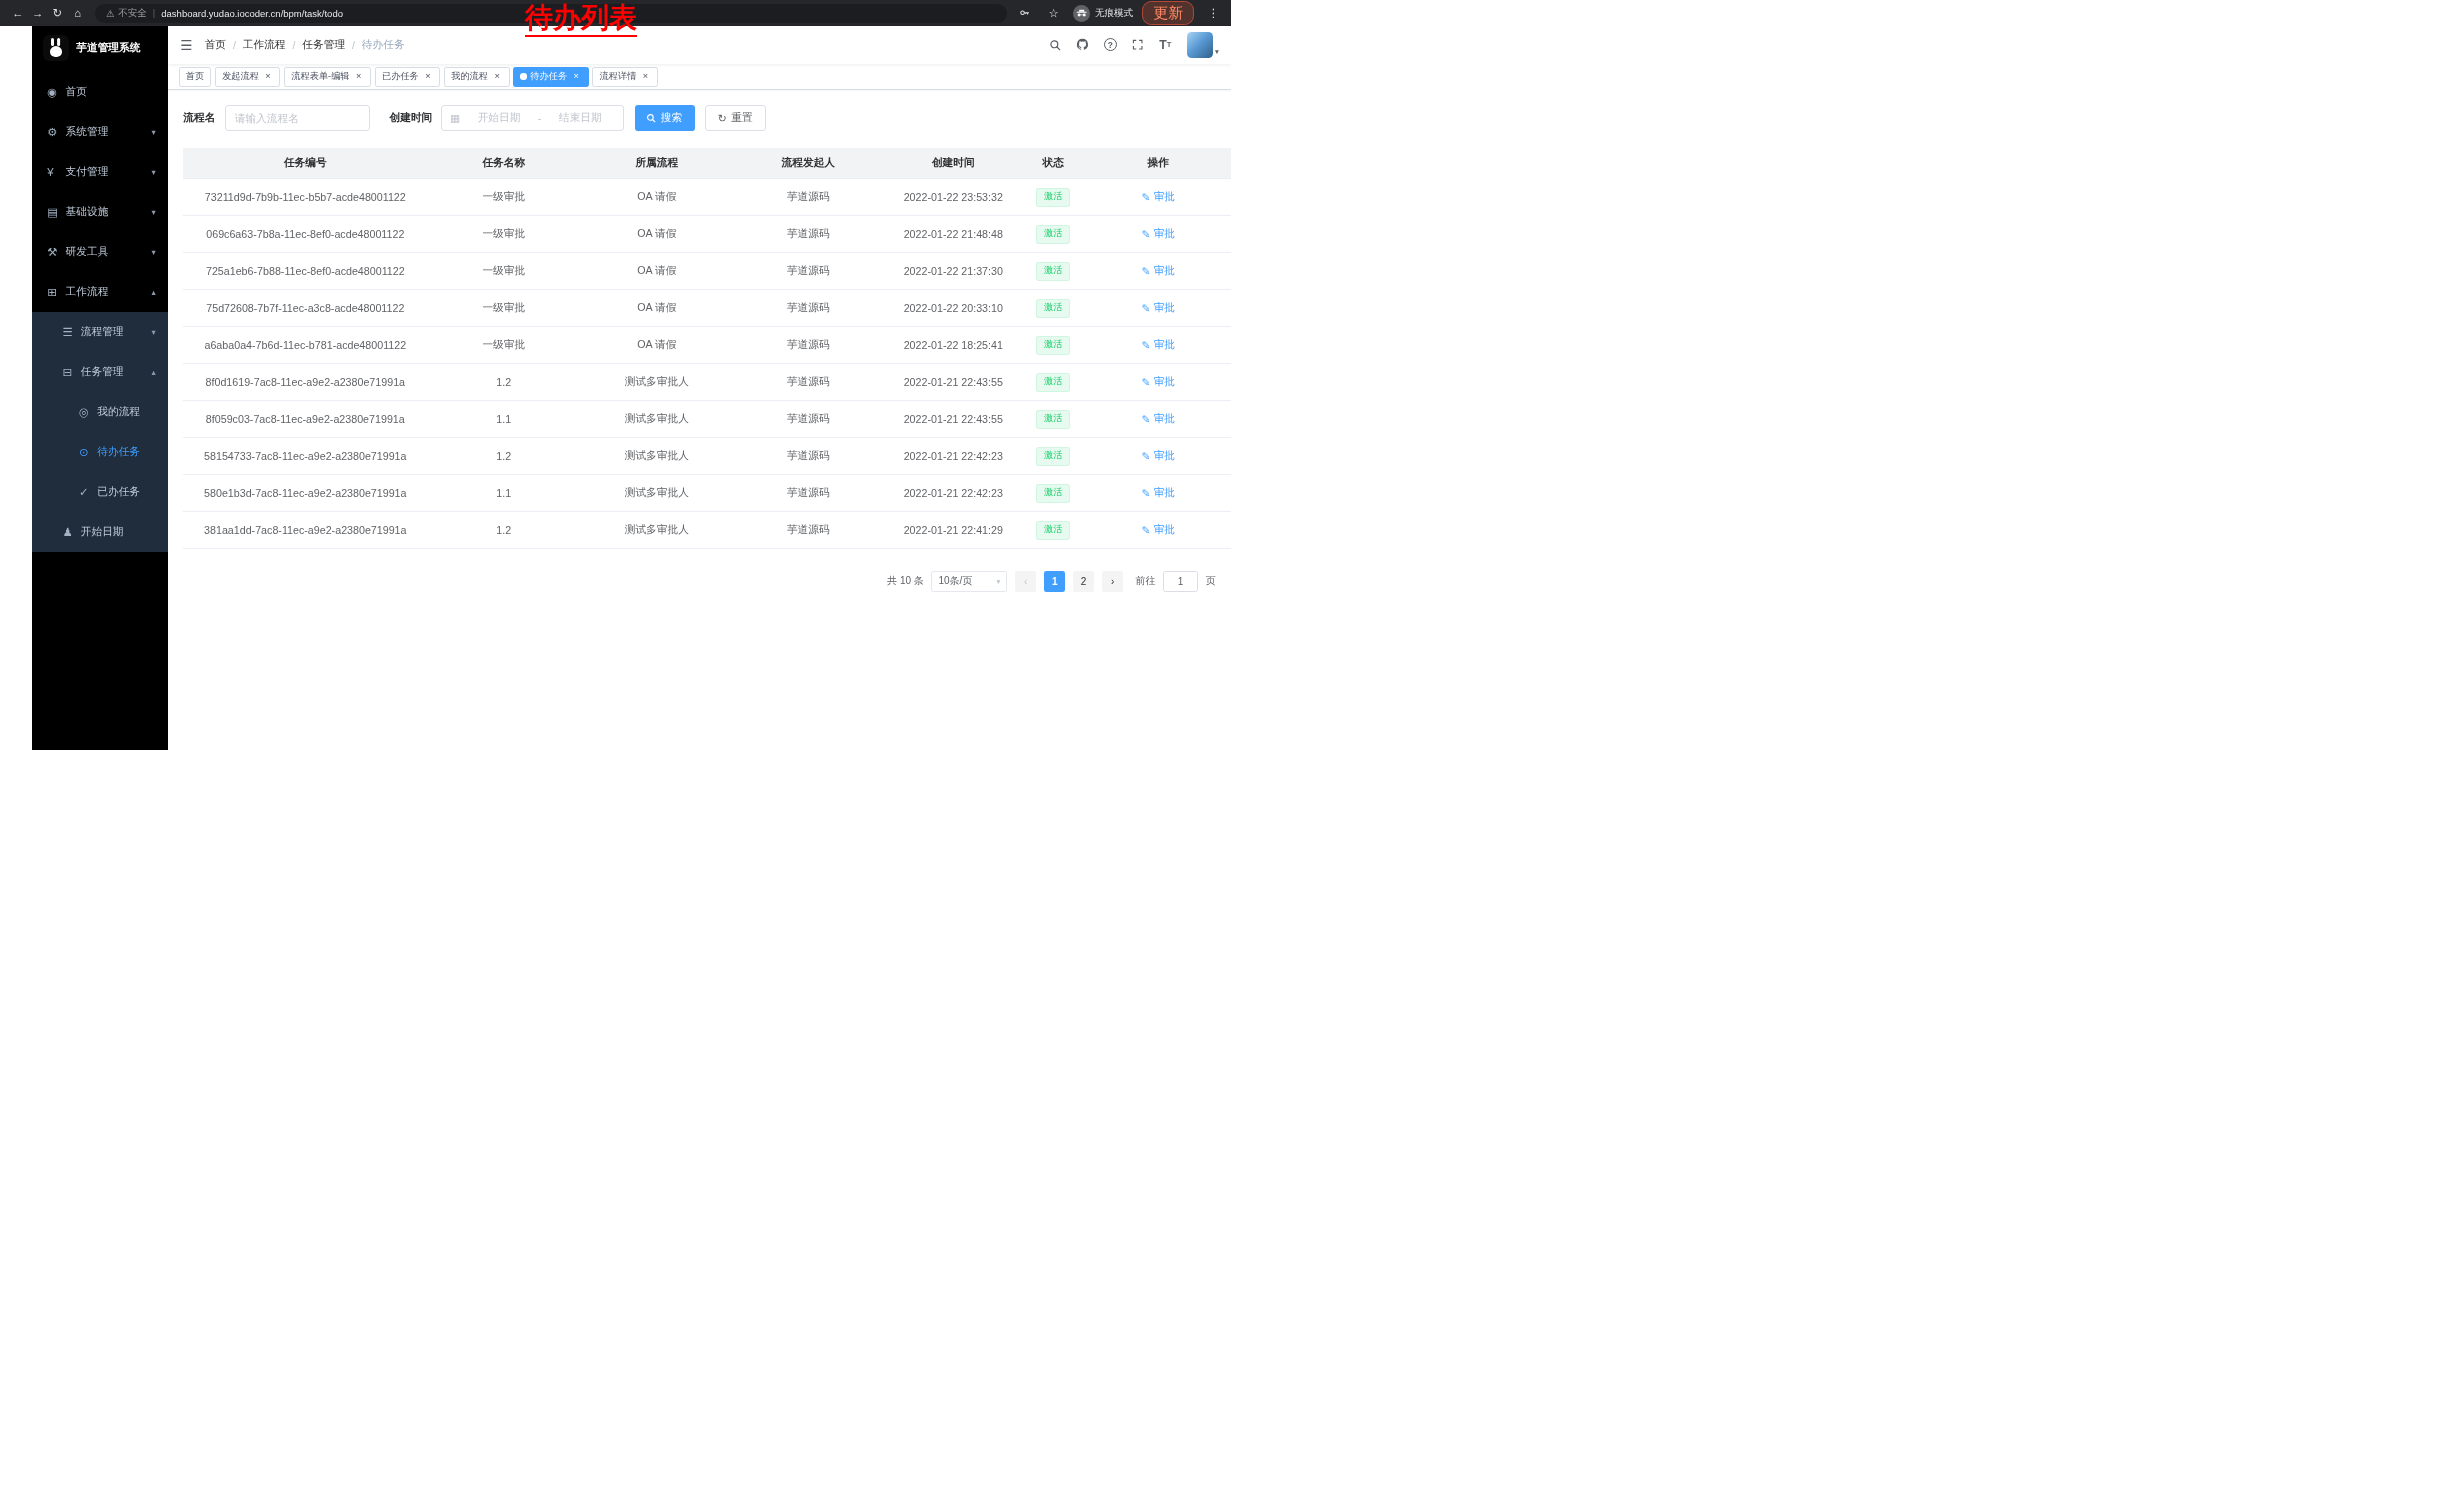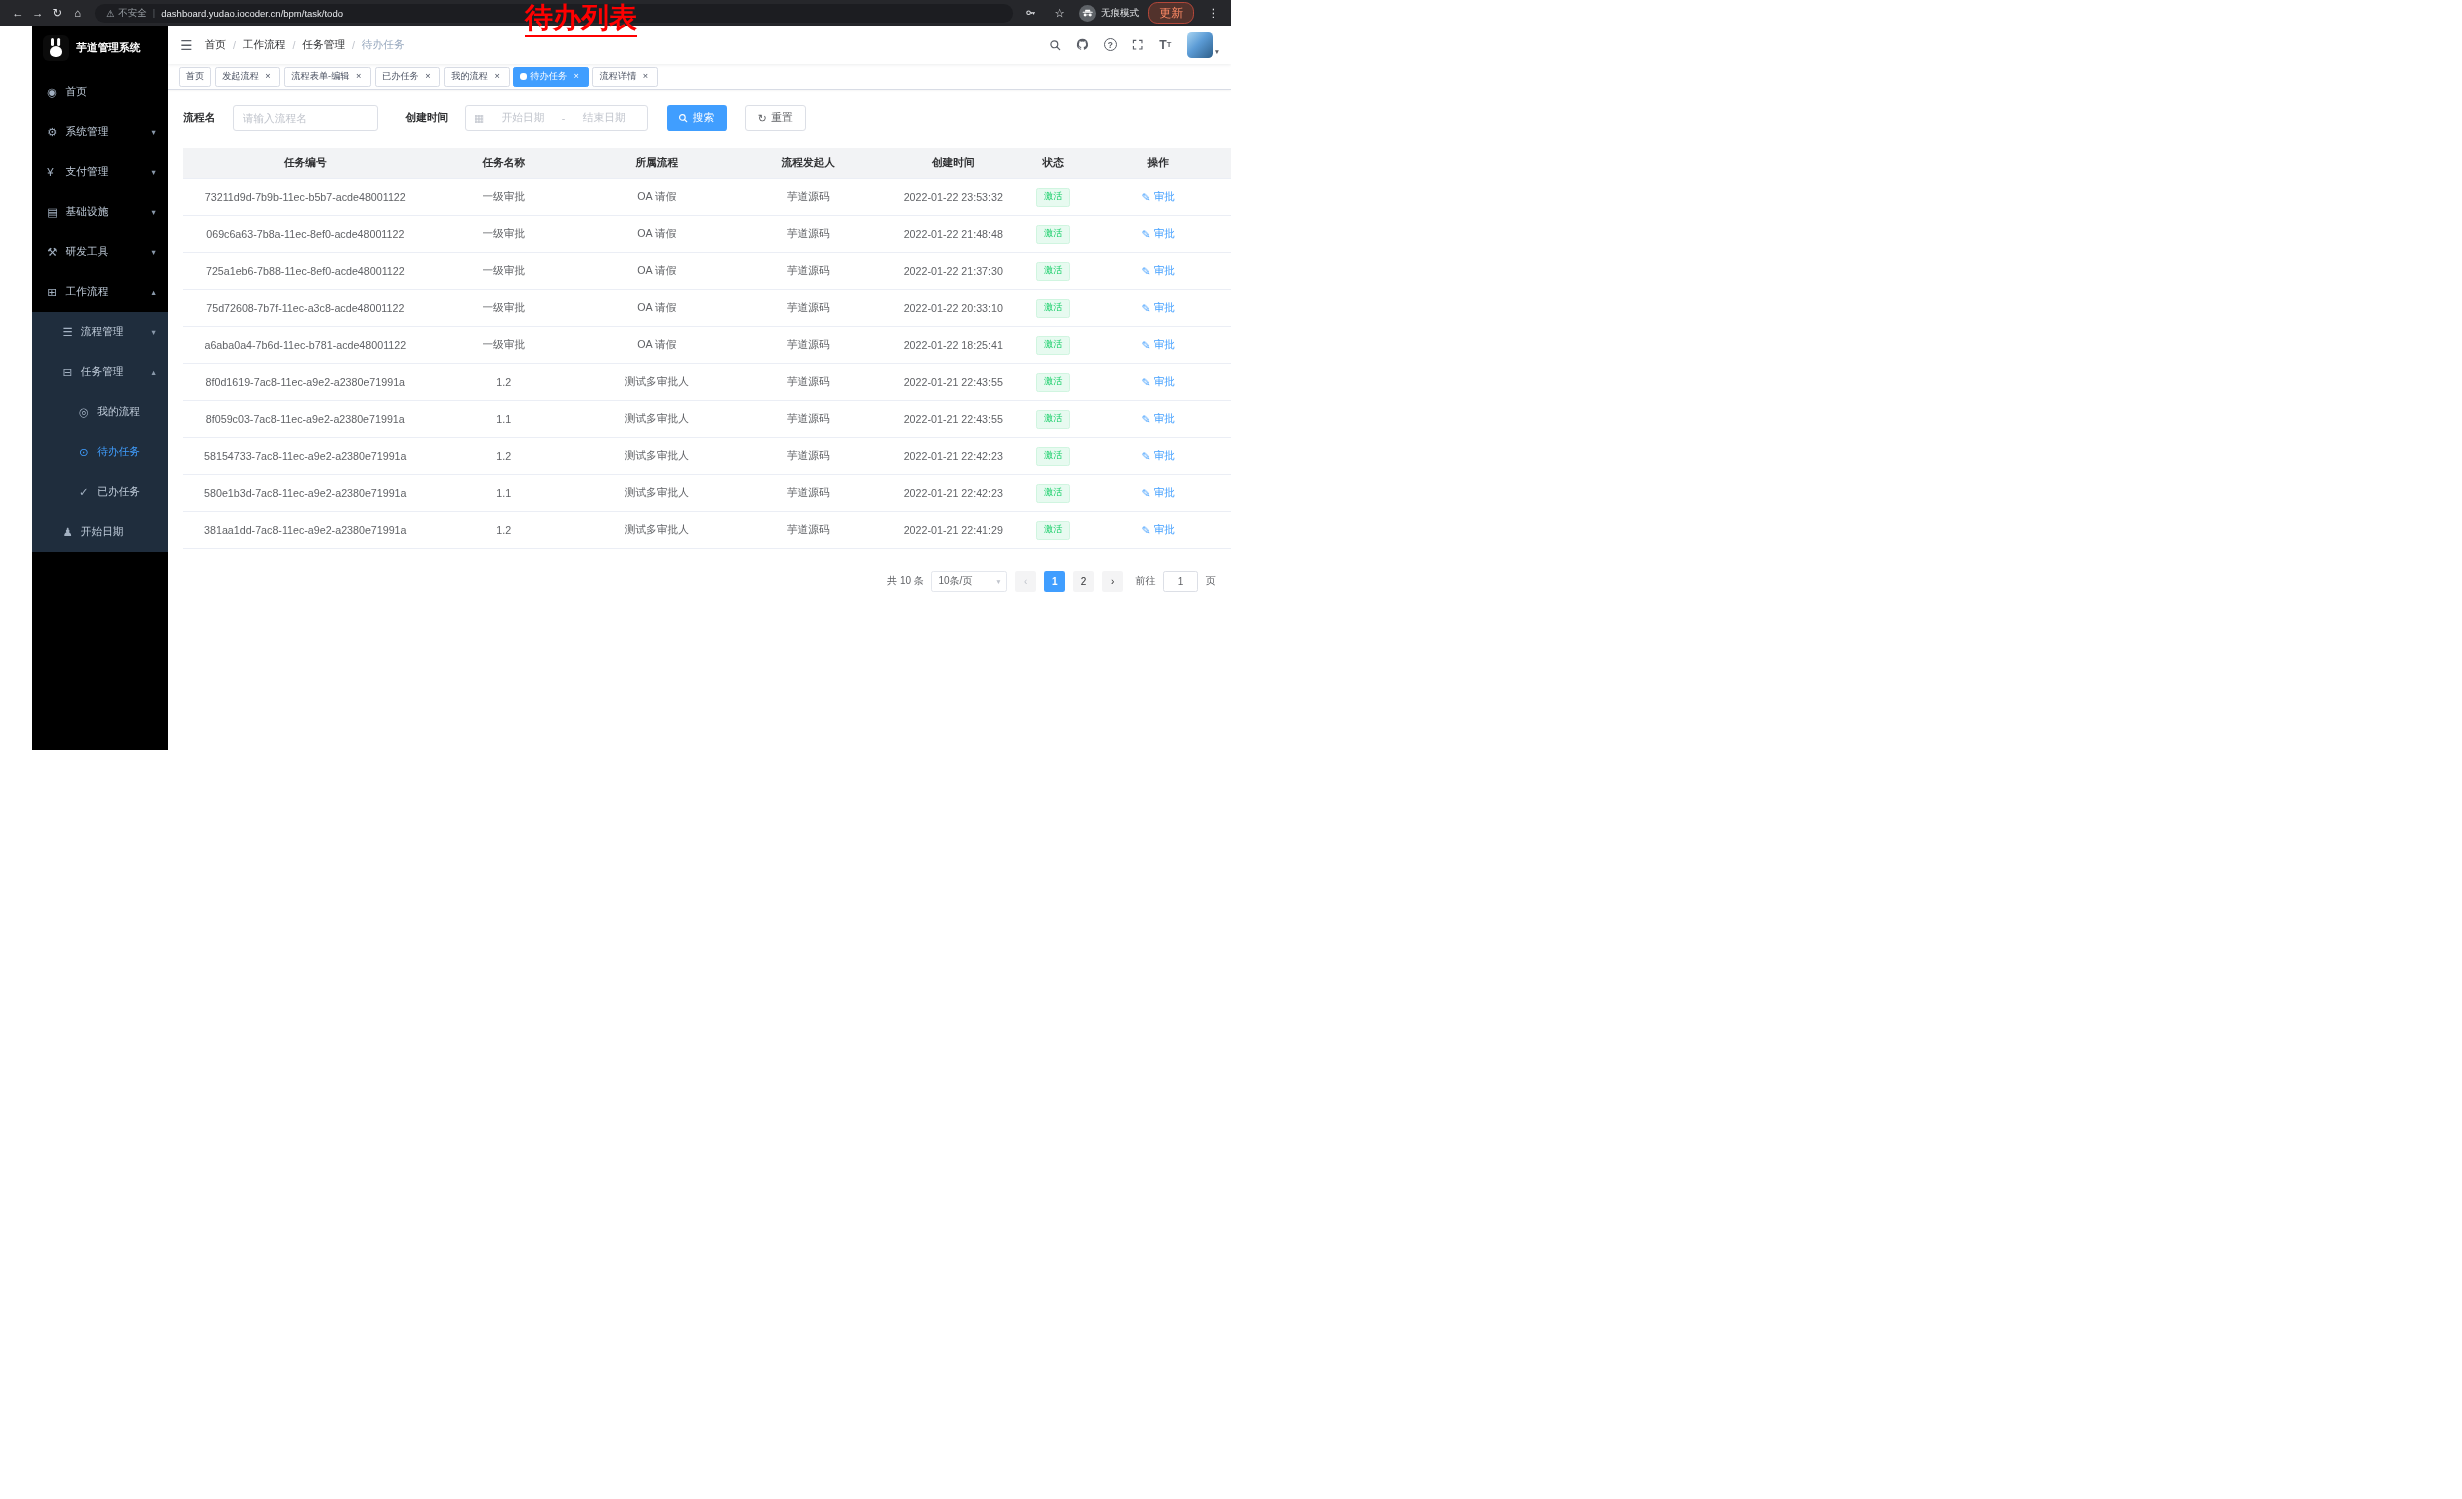--- a/index.html
+++ b/index.html
@@ -8,21 +8,21 @@
 
   
   .browser { height:26px; background:#26272b; display:flex; align-items:center; padding:0 7.6px; }
   .b-btn { width:20px; height:20px; border-radius:50%; display:flex; align-items:center; justify-content:center; color:#dfe1e5; font-size:11.4px; cursor:default; }
   .omnibox { flex:1; height:19px; margin:0 7.6px; background:#1c1d21; border-radius:10px; display:flex; align-items:center; padding:0 10.7px; gap:6.1px; font-size:9.5px; color:#e8eaed; }
   .sec { color:#9aa0a6; display:flex; gap:3.8px; align-items:center; }
   .sep-v { color:#5f6368; font-size:9.2px; }
   .chrome-right { display:flex; align-items:center; gap:9.2px; color:#e8eaed; }
   .incog { display:flex; align-items:center; gap:5.3px; font-size:9.5px; }
   .incog-badge { width:17px; height:17px; border-radius:50%; background:#5f6368; display:flex; align-items:center; justify-content:center; color:#fff; }
-  .update-chip { border:0.8px solid #b3473a; background:rgba(217,84,49,.25); color:#ff8a65; font-size:12px; padding:1.5px 10px; border-radius:9.2px; display:flex; gap:3.8px; align-items:center; }
+  .update-chip { border:0.8px solid #b3473a; background:rgba(217,84,49,.25); color:#ff8a65; font-size:15px; padding:1.5px 10px; border-radius:9.2px; display:flex; gap:3.8px; align-items:center; }
   .kebab { font-size:11.4px; letter-spacing:0; }
 
   
   .annotation { position:absolute; left:525px; top:3.1px; z-index:99; font-size:28px; font-weight:700; color:#fe0000; border-bottom:2.3px solid #fe0000; padding-bottom:0.8px; line-height:1.1; }
 
   
   .app { display:flex; height:724px; }
   .sidebar { width:136px; background:#000000; color:#bfcbd9; flex-shrink:0; overflow:hidden;margin-left:32px; }
   .logo-row { height:43px; display:flex; align-items:center; padding-left:10.7px; gap:7.6px; }
   .logo-box { width:26px; height:26px; background:#0b0b0b; border-radius:6.1px; position:relative; flex-shrink:0; }
@@ -62,21 +62,21 @@
   .tags-view { height:26px; background:#fff; border-bottom:0.8px solid #d8dce5; box-shadow:0 0.8px 2.3px rgba(0,0,0,.06); display:flex; align-items:center; padding:0 10.7px; gap:3.8px; position:relative; z-index:4; }
   .tag { height:20px; display:inline-flex; align-items:center; border:0.8px solid #d8dce5; background:#fff; color:#495060; padding:0 6.1px; font-size:9.2px; border-radius:2.3px; cursor:pointer; gap:3.8px; }
   .tag .tag-dot { display:none; }
   .tag.active { background:#409eff; border-color:#409eff; color:#fff; }
   .tag.active .tag-dot { display:inline-block; width:6.1px; height:6.1px; border-radius:50%; background:#fff; }
   .tag .tag-close { display:none; width:10.7px; height:10.7px; border-radius:50%; text-align:center; line-height:10px; font-size:9.2px; }
   .tag.closable .tag-close { display:inline-block; }
 
   
   .content { flex:1; padding:15.3px; overflow:hidden; }
-  .filters { display:flex; align-items:center;gap:8px; }
+  .filters { display:flex; align-items:center; }
   .f-label { font-weight:700; color:#303133; font-size:10.7px; margin-right:9.2px; }
   .f-label2 { margin-left:20px; }
   .text-input { width:145px; height:26px; border:0.8px solid #dcdfe6; border-radius:3.1px; padding:0 9.2px; font-size:10.7px; color:#606266; outline:none; font-family:inherit; }
   .text-input::placeholder { color:#c0c4cc; }
   .date-range { width:183px; height:26px; border:0.8px solid #dcdfe6; border-radius:3.1px; display:flex; align-items:center; padding:0 7.6px; color:#c0c4cc; font-size:10.7px; gap:3.1px; cursor:pointer; }
   .date-range .ph { flex:1; text-align:center; }
   .btn { height:26px; border-radius:3.1px; display:inline-flex; align-items:center; gap:4.6px; padding:0 12.2px; font-size:10.7px; cursor:pointer; border:0.8px solid transparent; }
   .btn-primary { background:#409eff; color:#fff; margin-left:10.7px;padding-left:10px; }
   .btn-plain { background:#fff; color:#606266; border-color:#dcdfe6; margin-left:9.2px; }
 

